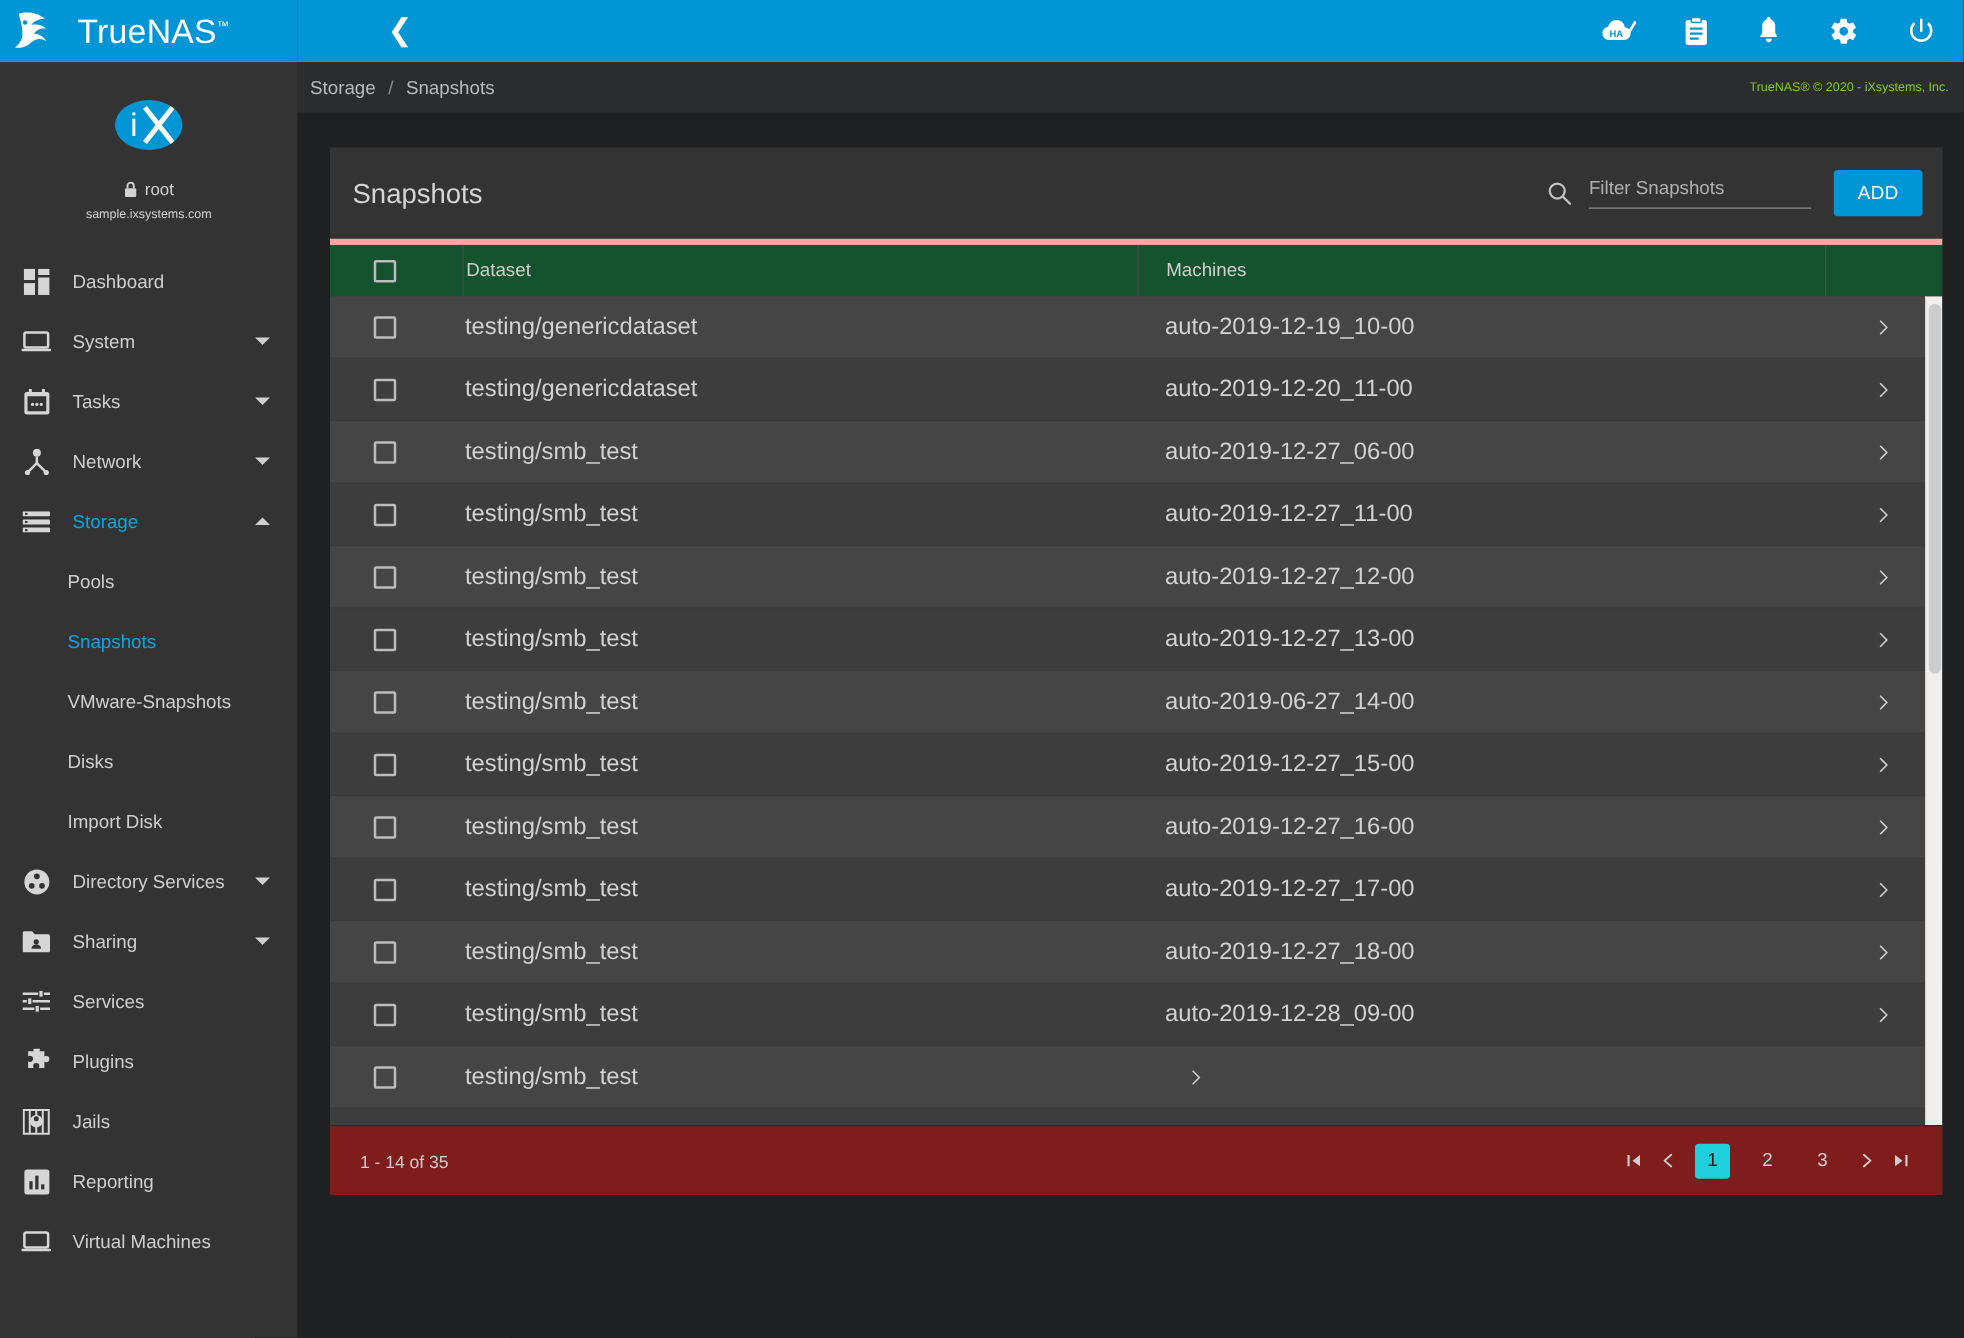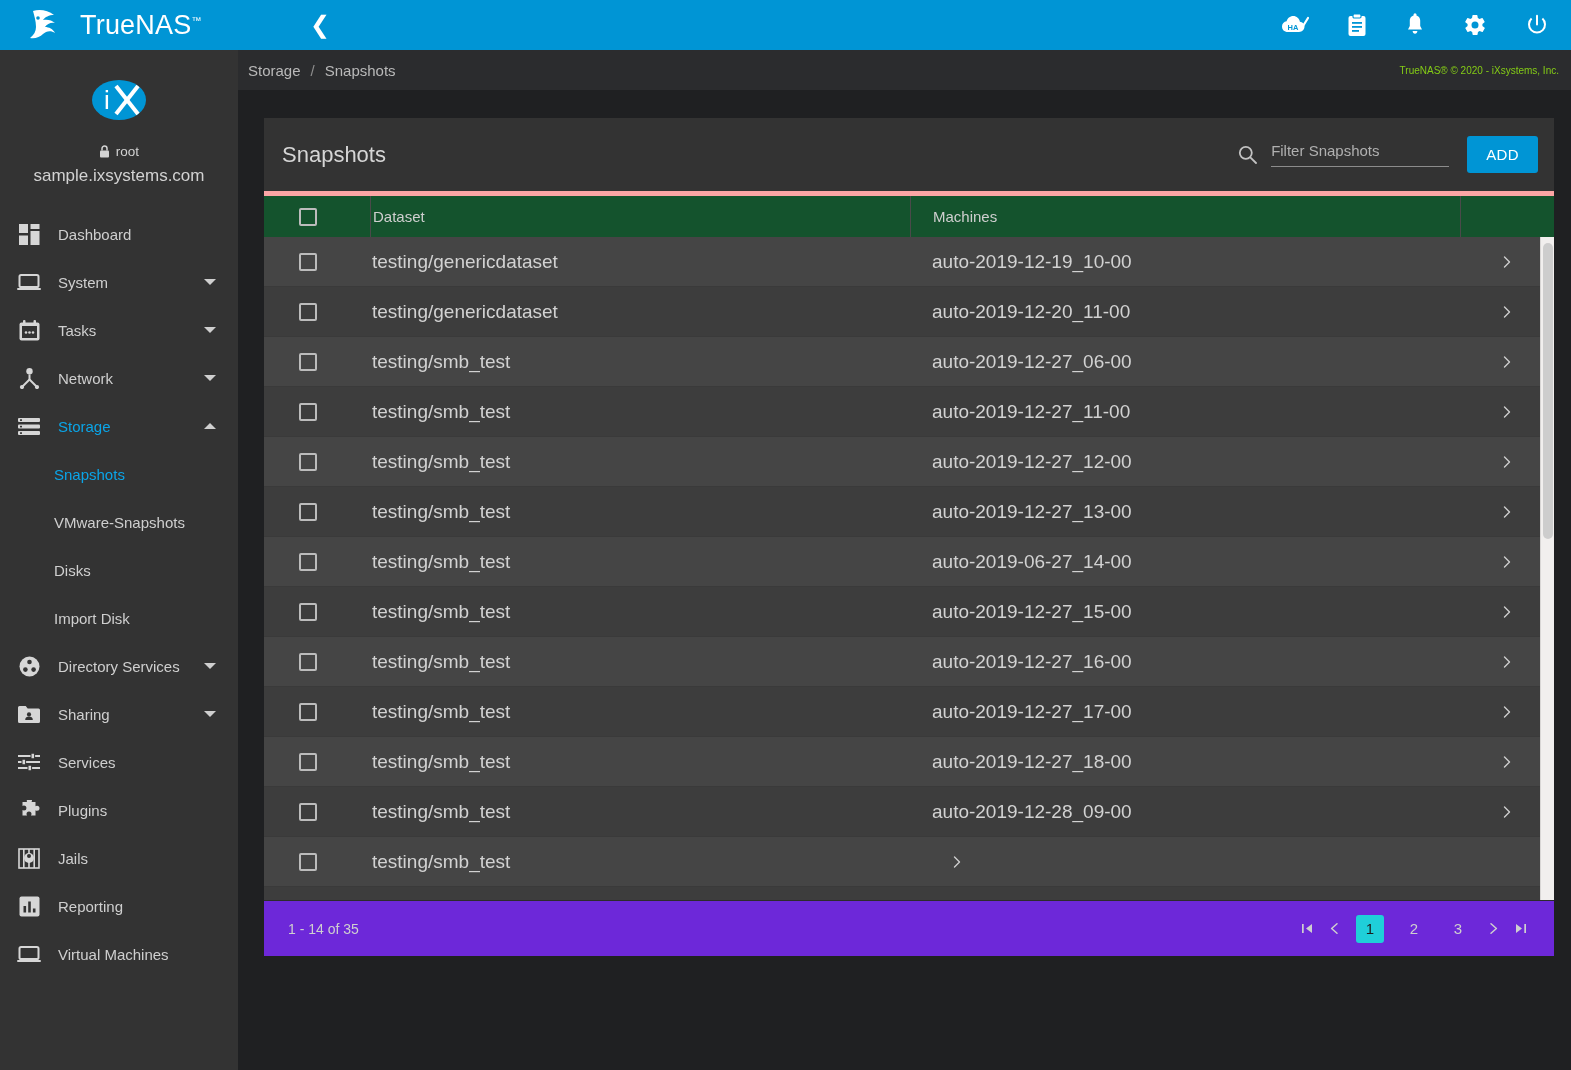--- a/index.html
+++ b/index.html
@@ -8,21 +8,21 @@
     background: #1f2022;
     font-family: "Liberation Sans", sans-serif;
     overflow: hidden;
   }
   .app { position: relative; width: 1571px; height: 1070px; display: flex; flex-direction: column; }
 
   
   .topbar { height: 50px; display: flex; align-items: stretch; flex: 0 0 50px; }
   .brand {
     width: 238px; background: #0095d5; display: flex; align-items: center;
-    padding-left: 26px; gap: 12px;
+    padding-left: 8px; gap: 12px;
   }
   .brand-logo { width: 42px; height: 34px; flex: 0 0 42px; }
   .brand-name {
     color: #ffffff; font-size: 27px; font-weight: 300; letter-spacing: .2px;
     position: relative; white-space: nowrap;
   }
   .brand-tm { font-size: 10px; vertical-align: super; }
   .topbar-rest {
     flex: 1; background: #0095d5; display: flex; align-items: center;
     padding: 0 22px 0 24px;
@@ -38,21 +38,21 @@
   .body-wrap { flex: 1; display: flex; min-height: 0; }
 
   
   .sidebar {
     width: 238px; flex: 0 0 238px; background: #333333; color: #c8c8c8;
     overflow: hidden; position: relative;
   }
   .side-profile { padding: 22px 0 14px; text-align: center; }
   .ix-logo { width: 62px; height: 56px; margin: 0 auto 16px; display: block; }
   .side-user { font-size: 13.5px; color: #d2d2d2; display: flex; align-items: center; justify-content: center; gap: 6px; }
-  .side-host { font-size: 17px; color: #d2d2d2; margin-top: 7px; }
+  .side-host { font-size: 10px; color: #d2d2d2; margin-top: 7px; }
 
   .nav { margin-top: 10px; }
   .nav-item {
     height: 48px; display: flex; align-items: center; padding: 0 16px 0 12px;
     cursor: pointer; color: #cfcfcf; font-size: 15px; position: relative;
   }
   .nav-ico { width: 34px; flex: 0 0 34px; display: flex; align-items: center; justify-content: center; color: #d6d6d6; }
   .nav-label { flex: 1; padding-left: 12px; white-space: nowrap; }
   .nav-arrow { width: 0; height: 0; border-left: 6px solid transparent; border-right: 6px solid transparent; border-top: 6px solid #cfcfcf; margin-right: 6px; }
   .nav-arrow.up { border-top: none; border-bottom: 6px solid #cfcfcf; }
@@ -129,21 +129,21 @@
   .scrollbar {
     position: absolute; right: 0; top: 0; width: 14px; height: 100%;
     background: #f1efee; border-left: 1px solid #d8d6d5;
   }
   .scroll-thumb {
     position: absolute; left: 2px; top: 6px; width: 10px; height: 296px;
     background: #cdcdcd; border-radius: 5px;
   }
 
   .card-foot {
-    height: 56px; flex: 0 0 56px; background: #6d28d9; display: flex; align-items: center;
+    height: 56px; flex: 0 0 56px; background: #7f1d1d; display: flex; align-items: center;
     padding: 0 22px 0 24px; border-top: 1px solid #2c2c2c;
   }
   .foot-range { font-size: 14px; color: #cfcfcf; }
   .pager { margin-left: auto; display: flex; align-items: center; gap: 4px; }
   .pg-arrow {
     color: #cfcfcf; font-size: 14px; padding: 4px 5px; cursor: pointer;
     display: flex; align-items: center; line-height: 1;
   }
   .pg-num {
     min-width: 28px; height: 28px; display: flex; align-items: center; justify-content: center;
@@ -303,20 +303,23 @@
                 <rect x="0" y="13" width="22" height="4" rx="1" fill="#d6d6d6"></rect>
                 <rect x="2" y="1.3" width="2" height="1.6" fill="#333"></rect>
                 <rect x="2" y="7.8" width="2" height="1.6" fill="#333"></rect>
                 <rect x="2" y="14.3" width="2" height="1.6" fill="#333"></rect>
               </svg>
           </span>
           <span class="nav-label">Storage</span>
           <span class="nav-arrow up"></span>
         </div>
 
+        <div class="nav-sub">
+            <span>Pools</span>
+          </div>
         <div class="nav-sub active">
             <span>Snapshots</span>
           </div>
         <div class="nav-sub">
             <span>VMware-Snapshots</span>
           </div>
         <div class="nav-sub">
             <span>Disks</span>
           </div>
         <div class="nav-sub">

